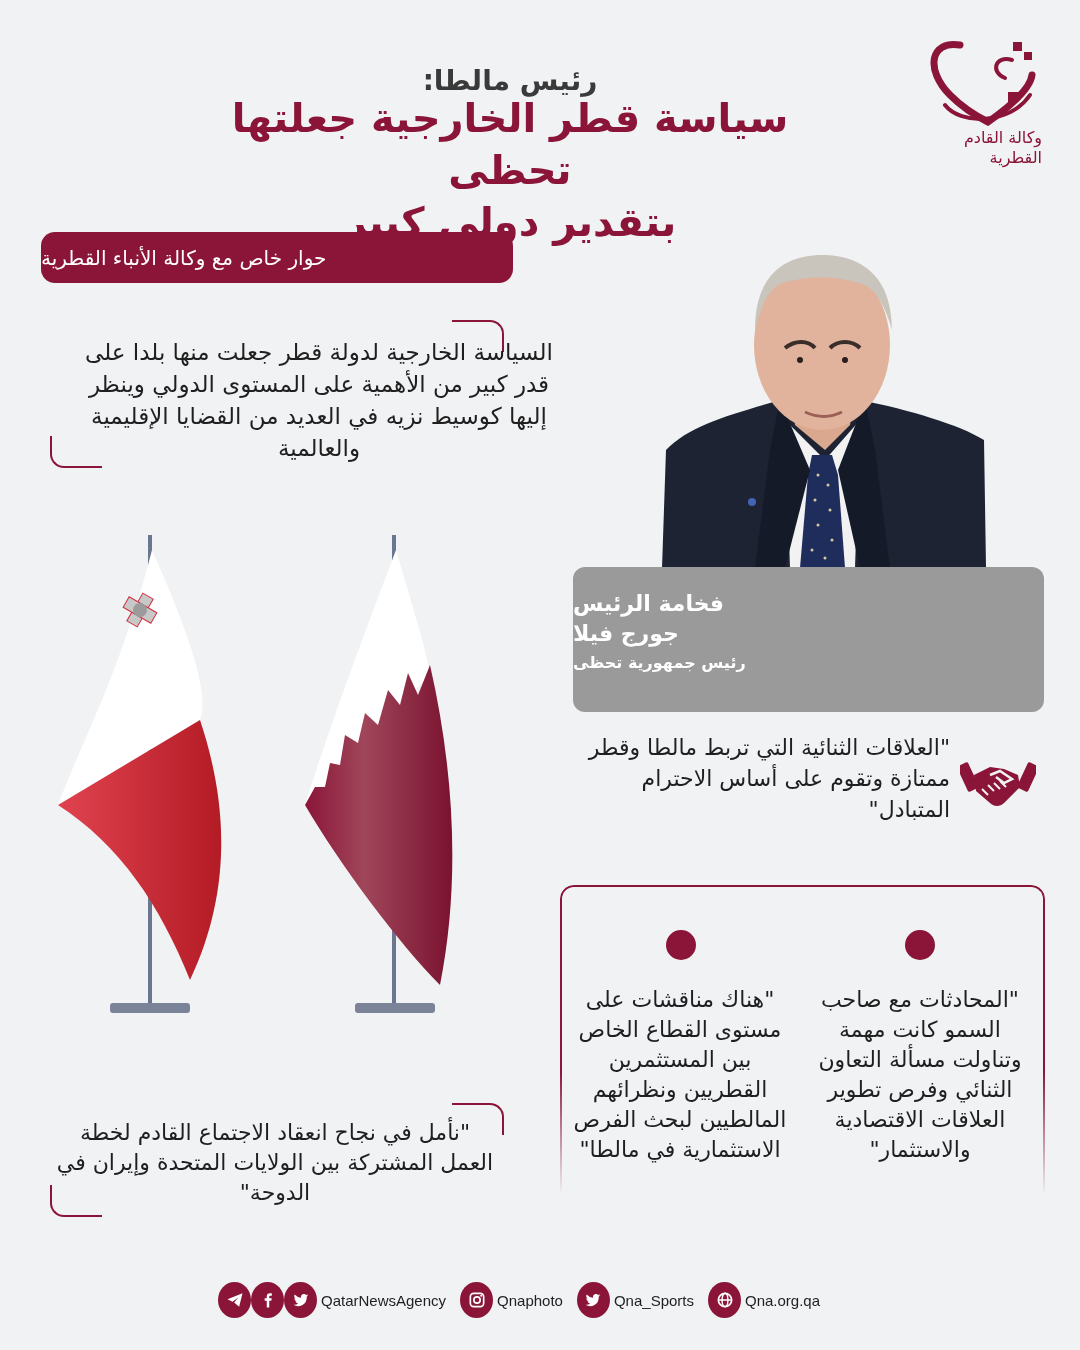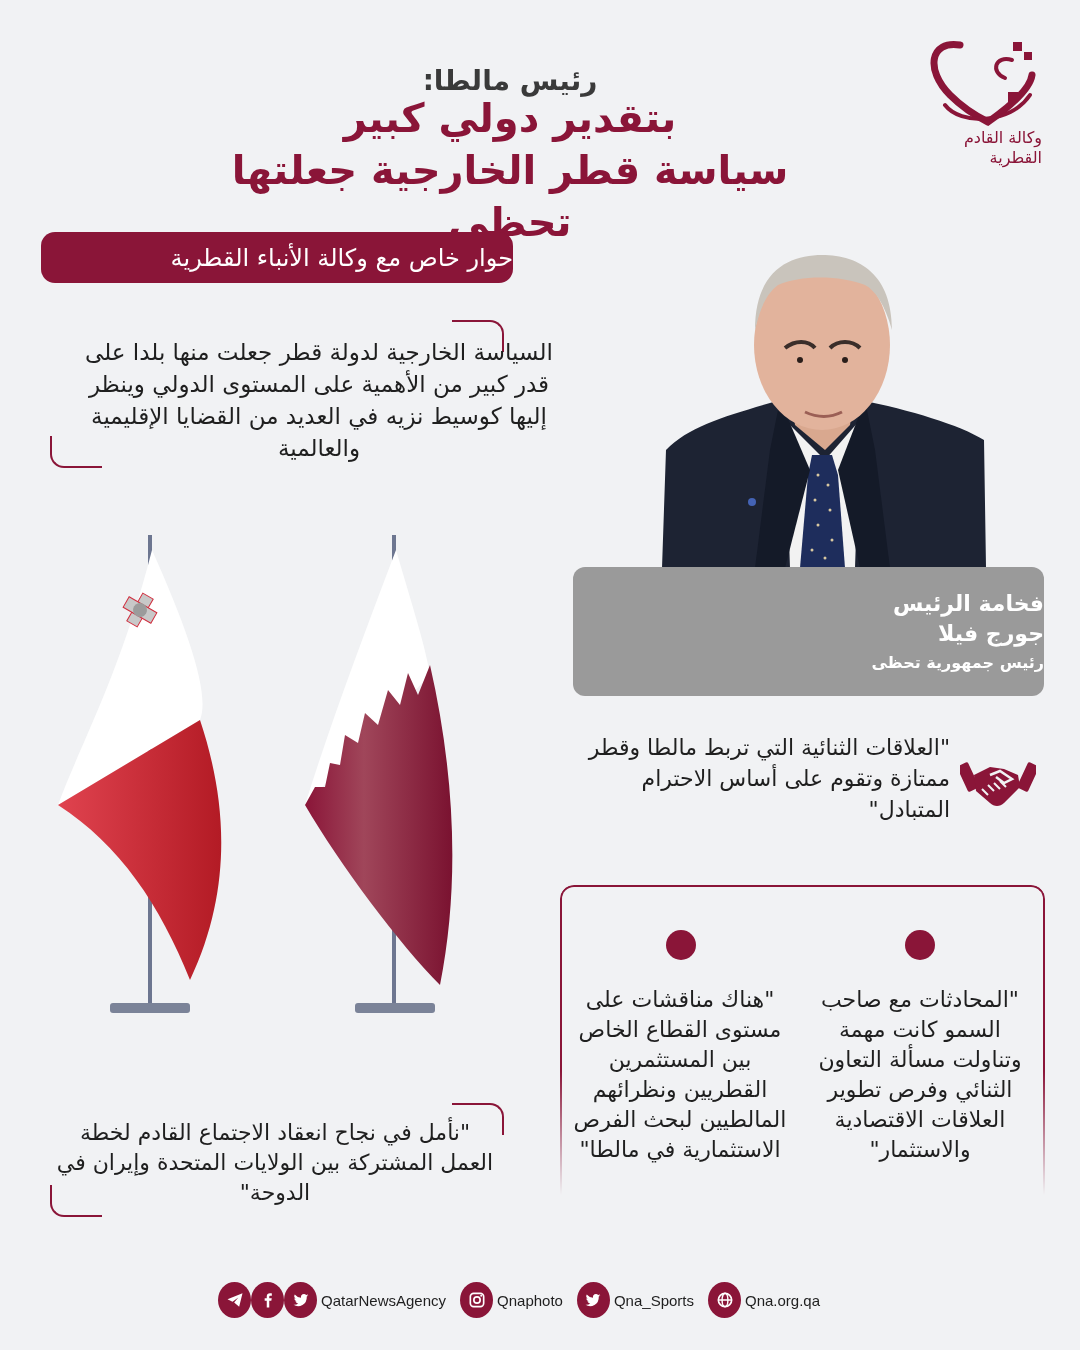--- a/index.html
+++ b/index.html
@@ -16,34 +16,34 @@
 
   
   .logo { left: 920px; top: 30px; width: 130px; height: 140px; }
   .logo-text { position: absolute; right: 8px; top: 98px; width: 140px; text-align: right; color: #8a1538; font-size: 16px; line-height: 20px; }
 
   
   .kicker { left: 200px; top: 64px; width: 620px; text-align: center; font-size: 28px; color: #3a3a3a; font-weight: bold; }
   .headline { left: 180px; top: 92px; width: 660px; text-align: center; font-size: 40px; line-height: 52px; color: #8a1538; font-weight: bold; }
 
   
-  .pill { left: 41px; top: 232px; width: 472px; height: 51px; background: #8a1538; border-radius: 14px; color: #fff; font-size: 24px; display: flex; align-items: center; justify-content: flex-start; }
+  .pill { left: 41px; top: 232px; width: 472px; height: 51px; background: #8a1538; border-radius: 14px; color: #fff; font-size: 20px; display: flex; align-items: center; justify-content: flex-end; }
 
   
   .bracket-tr { border-top: 2px solid #8a1538; border-right: 2px solid #8a1538; border-top-right-radius: 14px; width: 52px; height: 32px; }
   .bracket-bl { border-bottom: 2px solid #8a1538; border-left: 2px solid #8a1538; border-bottom-left-radius: 14px; width: 52px; height: 32px; }
 
   .quote1 { left: 40px; top: 336px; width: 470px; text-align: center; font-size: 23px; line-height: 32px; color: #1f1f1f; margin-left: 44px; }
   .quote3 { left: 55px; top: 1118px; width: 440px; text-align: center; font-size: 22px; line-height: 30px; color: #1f1f1f; }
 
   
   .portrait { left: 660px; top: 250px; width: 326px; height: 318px; }
 
   
-  .namecard { left: 573px; top: 567px; width: 471px; height: 129px; background: #9a9a9a; border-radius: 12px; color: #fff; text-align: right; }
+  .namecard { left: 573px; top: 567px; width: 471px; height: 145px; background: #9a9a9a; border-radius: 12px; color: #fff; text-align: left; }
   .namecard .t1 { font-size: 22px; font-weight: bold; margin-top: 22px; line-height: 30px; }
   .namecard .t2 { font-size: 22px; font-weight: bold; line-height: 30px; }
   .namecard .t3 { font-size: 16px; font-weight: bold; line-height: 28px; }
 
   
   .handshake { left: 960px; top: 757px; width: 76px; height: 52px; }
   .quote2 { left: 560px; top: 732px; width: 390px; text-align: right; font-size: 22px; line-height: 31px; }
 
   
   .box { left: 560px; top: 885px; width: 485px; height: 310px; border: 2px solid #8a1538; border-bottom: none; border-radius: 14px 14px 0 0;
@@ -74,22 +74,22 @@
     <rect x="88" y="62" width="10" height="10" fill="#8a1538"></rect>
   </svg>
   <div class="logo-text rtl">
     <div>وكالة القادم</div>
     <div>القطرية</div>
   </div>
 </div>
 
 <div class="abs kicker rtl">رئيس مالطا:</div>
 <div class="abs headline rtl">
+  <div>سياسة قطر الخارجية جعلتها تحظى</div>
   <div>بتقدير دولي كبير</div>
-  <div>سياسة قطر الخارجية جعلتها تحظى</div>
 </div>
 
 <div class="abs pill rtl">
   <span>حوار خاص مع وكالة الأنباء القطرية</span>
 </div>
 
 <div class="abs bracket-tr" style="left:452px; top:320px;"></div>
 <div class="abs quote1 rtl">السياسة الخارجية لدولة قطر جعلت منها بلدا على قدر كبير من الأهمية على المستوى الدولي وينظر إليها كوسيط نزيه في العديد من القضايا الإقليمية والعالمية</div>
 <div class="abs bracket-bl" style="left:50px; top:436px;"></div>
 

